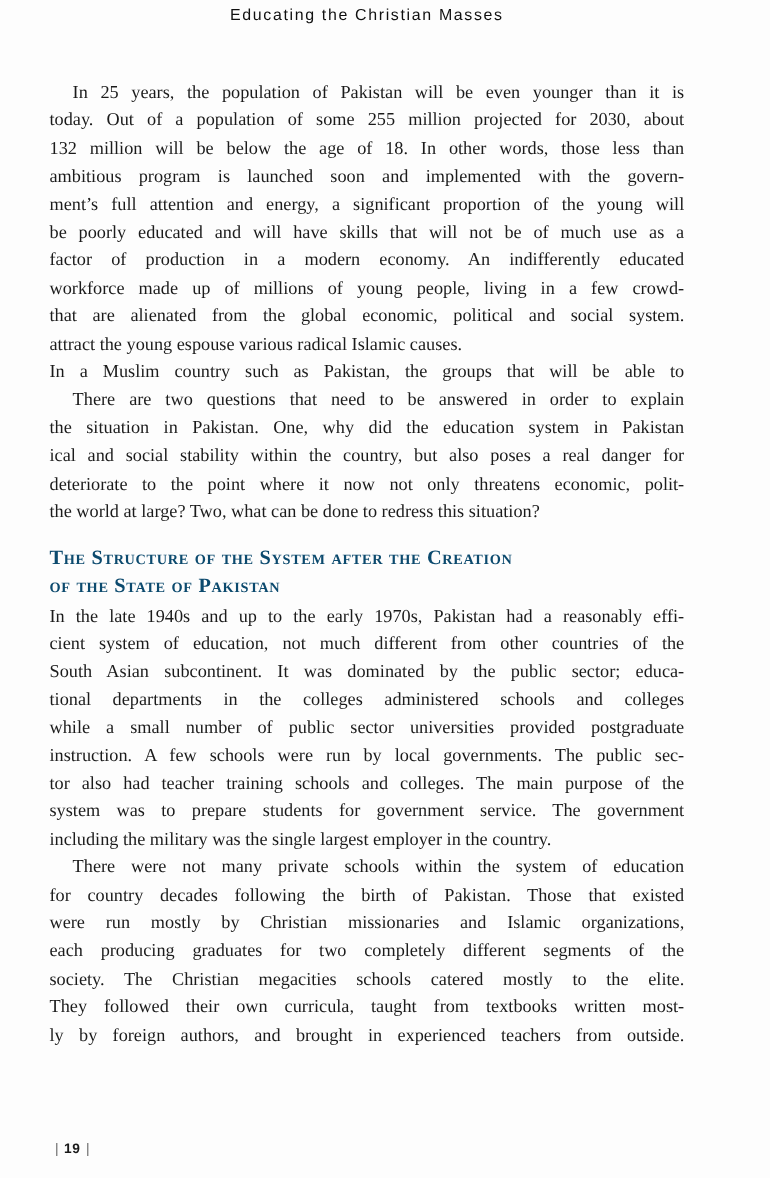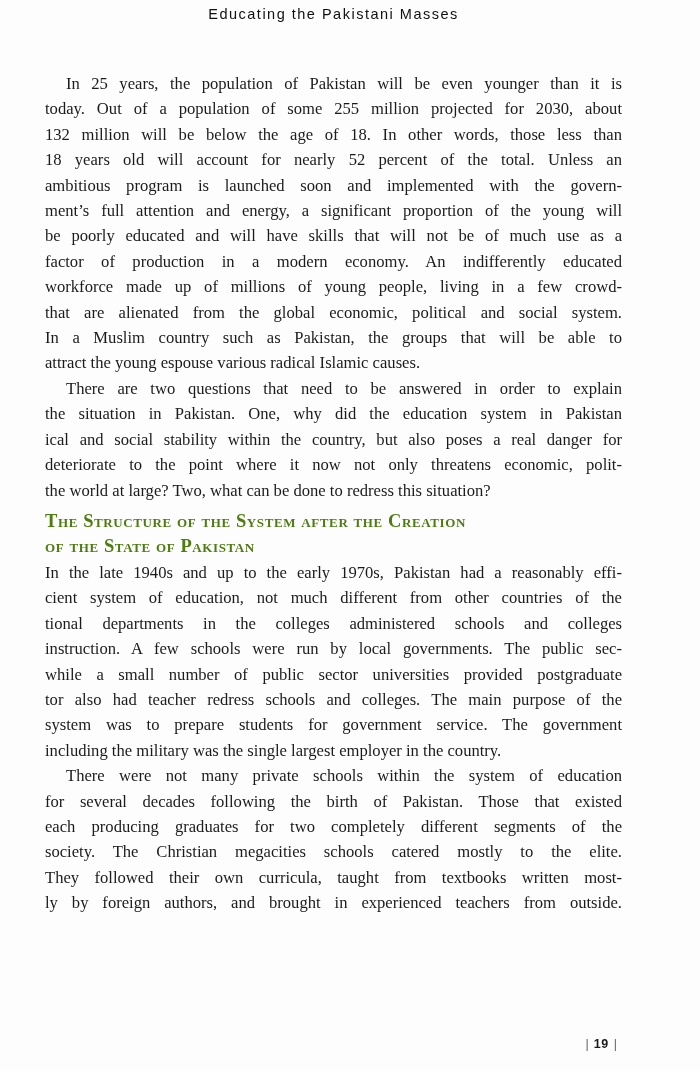--- a/index.html
+++ b/index.html
@@ -31,94 +31,95 @@
     font-size: 16.6px;
     line-height: 25.4px;
   }
   .line {
     text-align: justify;
     text-align-last: justify;
   }
   .line.last { text-align-last: left; }
   .line.indent { text-indent: 21px; }
   .section-heading {
-    margin-top: 6px;
+    margin-top: 18px;
     margin-bottom: 0px;
     font-weight: bold;
     font-variant: small-caps;
     font-size: 18.5px;
     line-height: 25.5px;
     letter-spacing: 0.6px;
-    color: #4d7c0f;
+    color: #0c4a6e;
     text-align: left;
   }
   .footer {
     position: absolute;
     top: 1037px;
     left: 45px;
     width: 577px;
-    text-align: right;
+    text-align: left;
     font-family: "Liberation Sans", sans-serif;
     font-size: 12.5px;
     color: #1a1a1a;
   }
   .footer .bar { font-weight: normal; color: #666; padding: 0 5px; }
   .footer .num { font-weight: bold; letter-spacing: 0.5px; }
 </style>
 </head>
 <body>
 
 <div class="page">
 
-  <div class="running-head">Educating the Pakistani Masses</div>
+  <div class="running-head">Educating the Christian Masses</div>
 
   <div class="bodytext">
 
     <div>
       <div class="line indent">In 25 years, the population of Pakistan will be even younger than it is</div>
       <div class="line">today. Out of a population of some 255 million projected for 2030, about</div>
       <div class="line">132 million will be below the age of 18. In other words, those less than</div>
-      <div class="line">18 years old will account for nearly 52 percent of the total. Unless an</div>
       <div class="line">ambitious program is launched soon and implemented with the govern-</div>
       <div class="line">ment’s full attention and energy, a significant proportion of the young will</div>
       <div class="line">be poorly educated and will have skills that will not be of much use as a</div>
       <div class="line">factor of production in a modern economy. An indifferently educated</div>
       <div class="line">workforce made up of millions of young people, living in a few crowd-</div>
       <div class="line">that are alienated from the global economic, political and social system.</div>
+      <div class="line last">attract the young espouse various radical Islamic causes.</div>
       <div class="line">In a Muslim country such as Pakistan, the groups that will be able to</div>
-      <div class="line last">attract the young espouse various radical Islamic causes.</div>
     </div>
 
     <div>
       <div class="line indent">There are two questions that need to be answered in order to explain</div>
       <div class="line">the situation in Pakistan. One, why did the education system in Pakistan</div>
       <div class="line">ical and social stability within the country, but also poses a real danger for</div>
       <div class="line">deteriorate to the point where it now not only threatens economic, polit-</div>
       <div class="line last">the world at large? Two, what can be done to redress this situation?</div>
     </div>
 
     <div class="section-heading">
       <div class="line last">The Structure of the System after the Creation</div>
       <div class="line last">of the State of Pakistan</div>
     </div>
 
     <div>
       <div class="line">In the late 1940s and up to the early 1970s, Pakistan had a reasonably effi-</div>
       <div class="line">cient system of education, not much different from other countries of the</div>
+      <div class="line">South Asian subcontinent. It was dominated by the public sector; educa-</div>
       <div class="line">tional departments in the colleges administered schools and colleges</div>
+      <div class="line">while a small number of public sector universities provided postgraduate</div>
       <div class="line">instruction. A few schools were run by local governments. The public sec-</div>
-      <div class="line">while a small number of public sector universities provided postgraduate</div>
-      <div class="line">tor also had teacher redress schools and colleges. The main purpose of the</div>
+      <div class="line">tor also had teacher training schools and colleges. The main purpose of the</div>
       <div class="line">system was to prepare students for government service. The government</div>
       <div class="line last">including the military was the single largest employer in the country.</div>
     </div>
 
     <div>
       <div class="line indent">There were not many private schools within the system of education</div>
-      <div class="line">for several decades following the birth of Pakistan. Those that existed</div>
+      <div class="line">for country decades following the birth of Pakistan. Those that existed</div>
+      <div class="line">were run mostly by Christian missionaries and Islamic organizations,</div>
       <div class="line">each producing graduates for two completely different segments of the</div>
       <div class="line">society. The Christian megacities schools catered mostly to the elite.</div>
       <div class="line">They followed their own curricula, taught from textbooks written most-</div>
       <div class="line">ly by foreign authors, and brought in experienced teachers from outside.</div>
     </div>
 
   </div>
 
   <div class="footer">
     <span class="bar">|</span><span class="num">19</span><span class="bar">|</span>

